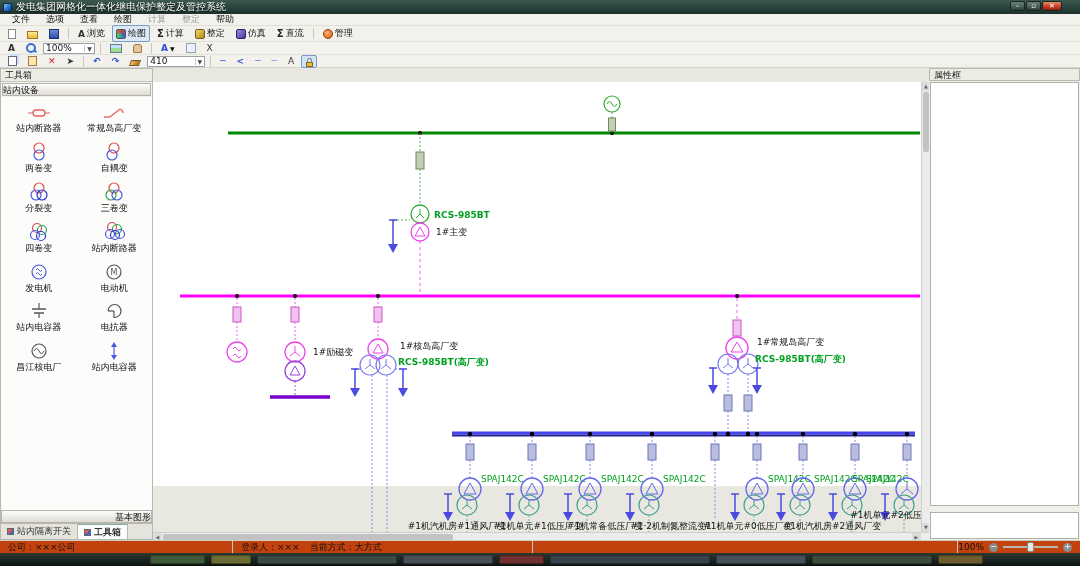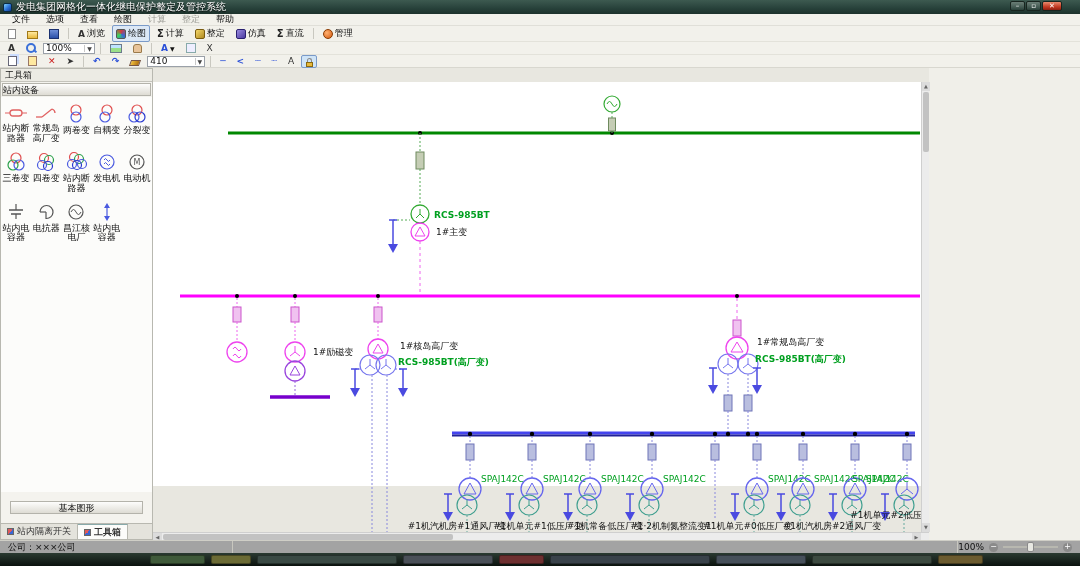--- a/index.html
+++ b/index.html
@@ -65,26 +65,26 @@
 
   
   .main { position:absolute; left:0; top:68px; width:1080px; height:472px; }
 
   
   .palette { position:absolute; left:0; top:0; width:153px; height:472px; background:#f4f3ee;
     border:1px solid #b8b8b0; display:flex; flex-direction:column; }
   .pal-title { height:13px; line-height:12px; padding-left:4px; background:#ecebe4; border-bottom:1px solid #c4c3bb; }
   .pal-section { height:13px; line-height:12px; background:linear-gradient(#fdfdfc,#dedcd4);
     border:1px solid #b4b3ab; margin:1px; }
-  .pal-grid { flex:0 0 auto; display:grid; grid-template-columns:repeat(5,1fr); background:#fcfcfa; padding-top:4px; }
+  .pal-grid { flex:0 0 auto; display:grid; grid-template-columns:repeat(2,1fr); background:#fcfcfa; padding-top:4px; }
   .pal-item { display:flex; flex-direction:column; align-items:center; padding:3px 0 5px; }
   .pal-item .lbl { text-align:center; line-height:1.1; margin-top:2px; }
   .pal-fill { flex:1 1 auto; background:#fcfcfa; }
-  .pal-bottom { height:13px; line-height:12px; text-align:center; background:linear-gradient(#fdfdfc,#dedcd4);
-    border:1px solid #b4b3ab; margin:9px; }
+  .pal-bottom { height:13px; line-height:12px; text-align:right; background:linear-gradient(#fdfdfc,#dedcd4);
+    border:1px solid #b4b3ab; margin:0; }
   .pal-tabs { height:16px; display:flex; background:#e4e3dc; border-top:1px solid #b8b8b0; }
   .pal-tab { display:flex; align-items:center; gap:3px; padding:0 6px; border-right:1px solid #b8b8b0; color:#333; }
   .pal-tab.active { background:#fcfcfa; border-top:1px solid #8aa; font-weight:bold; }
   .mini-ic { width:7px; height:7px; background:linear-gradient(135deg,#e05a5a 50%,#3a66d4 50%); border:1px solid #666; }
 
   
   .canvas-area { position:absolute; left:153px; top:0; width:776px; height:472px; background:#e8e7e0; }
   .tabstrip { position:absolute; left:0; top:0; width:776px; height:14px; background:#e8e7e0; border-bottom:1px solid #a8a8a0; }
   .doc-tab { position:absolute; left:4px; top:1px; height:13px; line-height:12px; padding:0 10px; background:#fff;
     border:1px solid #a8a8a0; border-bottom:none; border-radius:2px 2px 0 0; }
@@ -99,21 +99,21 @@
   .hscroll .sa { position:absolute; top:0; width:9px; height:8px; font-size:5px; text-align:center; line-height:8px; color:#666; background:#dcdcdc; }
   .hscroll .thumb { position:absolute; left:10px; top:1px; width:290px; height:6px; background:#c2c2c2; border-radius:2px; }
 
   
   .props { position:absolute; left:929px; top:0; width:151px; height:472px; background:#f0efe9; }
   .props-title { height:13px; line-height:12px; padding-left:4px; background:#ecebe4; border:1px solid #b8b8b0; }
   .props-box1 { position:absolute; left:1px; top:14px; width:149px; height:424px; background:#fff; border:1px solid #b0b0a8; }
   .props-box2 { position:absolute; left:1px; top:444px; width:149px; height:27px; background:#fff; border:1px solid #b0b0a8; }
 
   
-  .statusbar { position:absolute; left:0; top:540px; width:1080px; height:13px; background:#a3a3a3;
+  .statusbar { position:absolute; left:0; top:540px; width:1080px; height:13px; background:#c2410c;
     border-top:1px solid #cfcec6; display:flex; align-items:center; }
   .sseg { height:13px; line-height:12px; padding:0 8px; border-right:1px solid #c8c7bf; display:flex; align-items:center; gap:10px; }
   .sseg.s1 { width:233px; }
   .sseg.s2 { width:300px; }
   .sseg.s3 { flex:1; }
   .zoomctl { display:flex; align-items:center; gap:5px; padding-right:8px; }
   .zbtn { width:9px; height:9px; border-radius:50%; background:#8a8a8a; color:#fff; font-size:8px; line-height:8px; text-align:center; }
   .ztrack { position:relative; width:55px; height:2px; background:#b8b8b0; }
   .zknob { position:absolute; left:24px; top:-4px; width:7px; height:10px; background:#e8e8e2; border:1px solid #8a8a8a; border-radius:2px; }
 
@@ -712,24 +712,33 @@
         <span class="thumb"></span>
         <span class="sa" style="bottom:0;">▼</span>
       </div>
       <div class="hscroll">
         <span class="sa" style="left:0;">◀</span>
         <span class="thumb"></span>
         <span class="sa" style="right:8px;">▶</span>
       </div>
     </div>
 
+    <div class="props">
+      <div class="props-title">属性框</div>
+      <div class="props-box1"></div>
+      <div class="props-box2"></div>
+    </div>
   </div>
 
   <div class="statusbar">
     <span class="sseg s1">公司：×××公司</span>
+    <span class="sseg s2">
+      <span>登录人：×××</span>
+      <span>当前方式：大方式</span>
+    </span>
     <span class="sseg s3"></span>
     <span class="zoomctl">
       <span>100%</span>
       <span class="zbtn">−</span>
       <span class="ztrack">
           <span class="zknob"></span>
         </span>
       <span class="zbtn">+</span>
     </span>
   </div>

